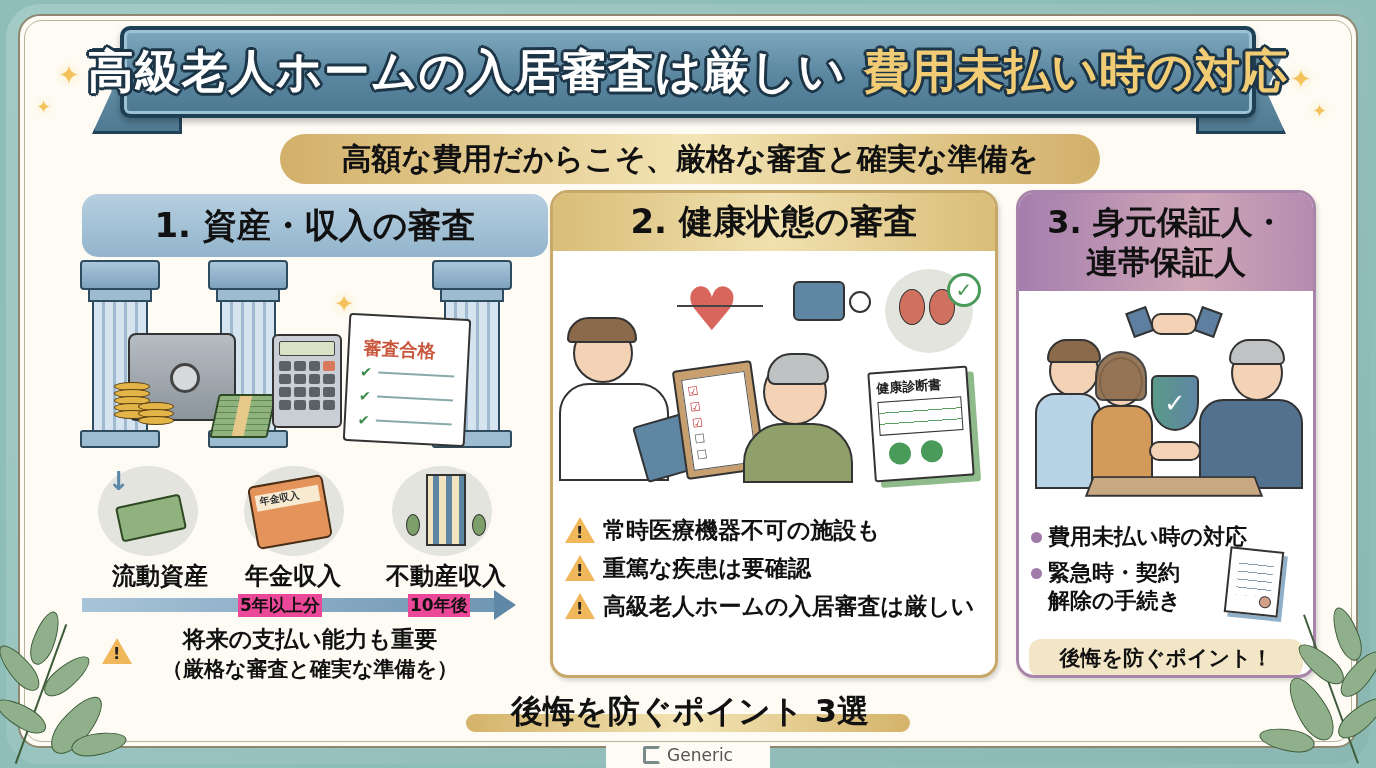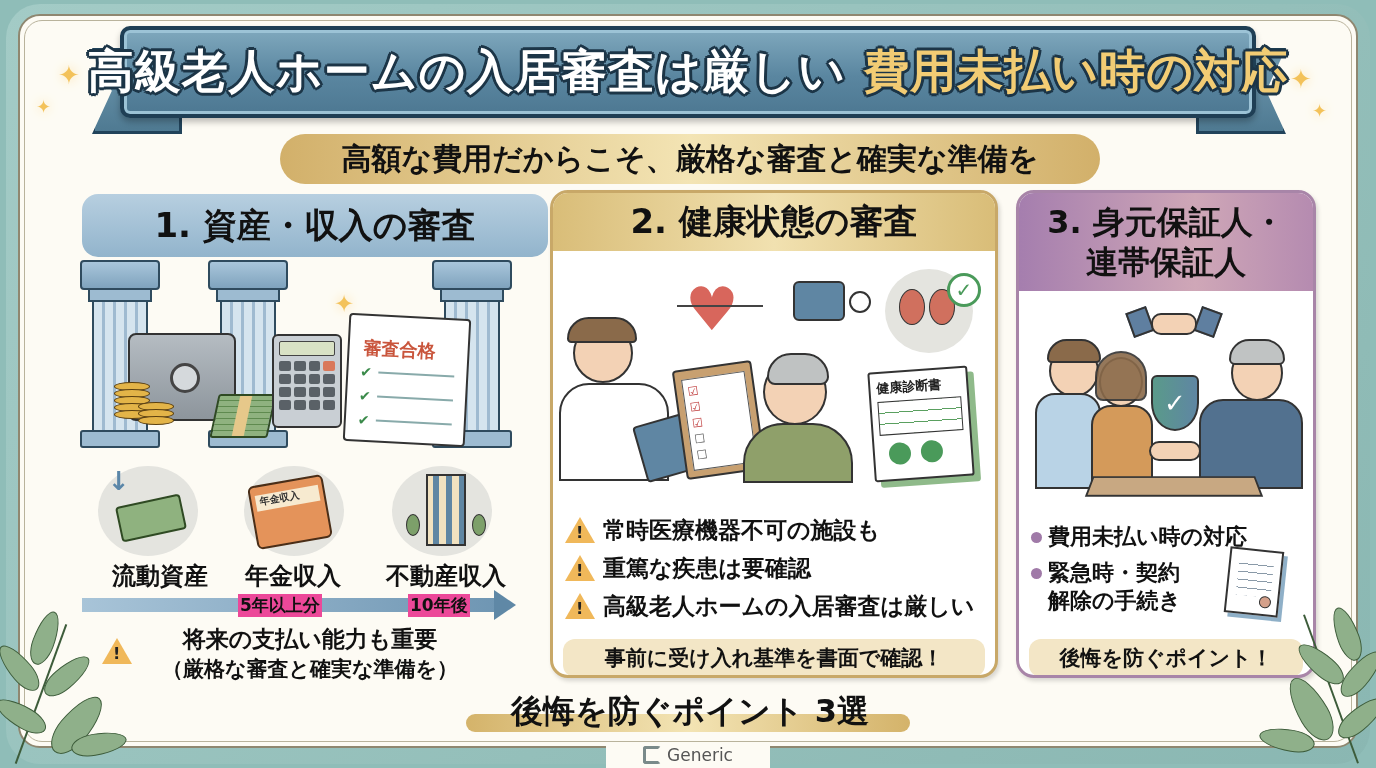--- a/index.html
+++ b/index.html
@@ -384,21 +384,20 @@
       </div>
     <div class="bullet-item">
         <span class="warn-tri"></span>
         <span>重篤な疾患は要確認</span>
       </div>
     <div class="bullet-item">
         <span class="warn-tri"></span>
         <span>高級老人ホームの入居審査は厳しい</span>
       </div>
   </div>
-  <div class="card2-note">事前に受け入れ基準を書面で確認！</div>
 </div>
 
 <div class="card3">
   <div class="card3-head">
     <span>3. 身元保証人・</span>
     <span>連帯保証人</span>
   </div>
 
   <div style="position:absolute;left:110px;top:110px;width:90px;height:36px;">
     <div style="position:absolute;left:0;top:6px;width:22px;height:26px;background:#5f7fa0;border:2px solid #333;transform:rotate(-20deg);"></div>

